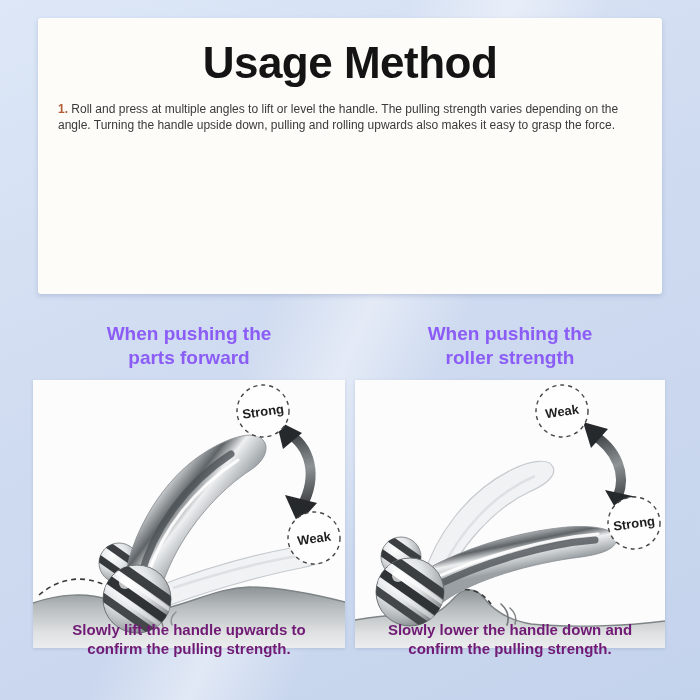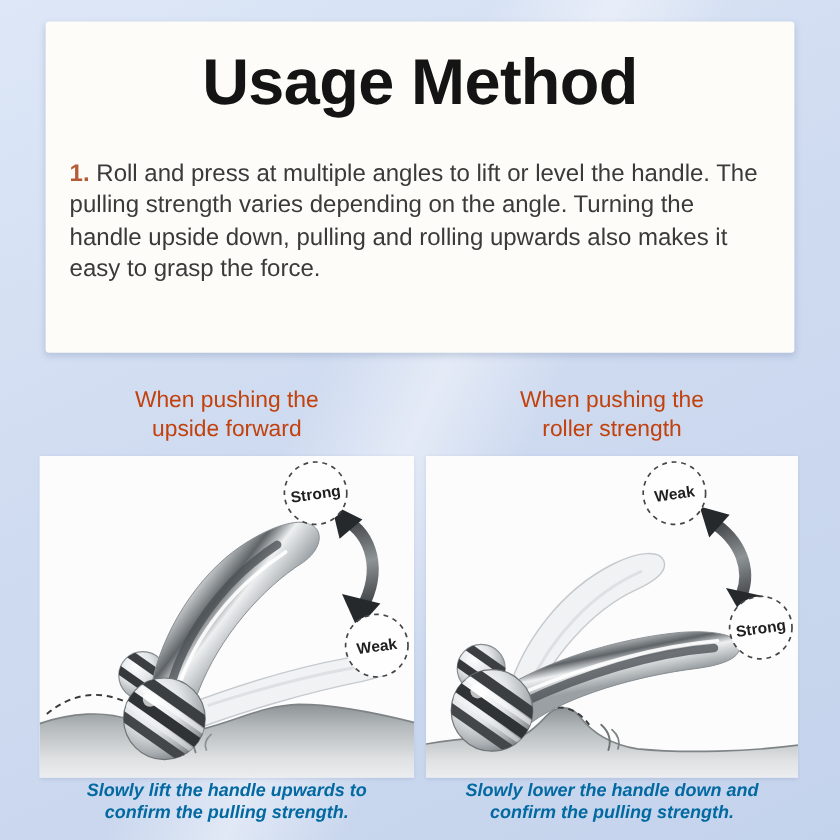--- a/index.html
+++ b/index.html
@@ -11,59 +11,59 @@
       linear-gradient(155deg,#dde7f7 0%,#cfdbf0 45%,#c4d3ec 100%);
   }
   .card{
     position:absolute;left:38px;top:18px;width:624px;height:276px;
     background:#fdfcf8;border-radius:3px;
     box-shadow:0 2px 5px rgba(100,120,160,0.28);
     box-sizing:border-box;padding:0 20px;
   }
   .title{
     margin:0;padding-top:20px;text-align:center;
-    font-size:54px;font-weight:800;letter-spacing:-0.5px;color:#141414;
-  }
-  .items{margin-top:32px;font-size:20px;line-height:1.32;color:#3a3a3a;}
+    font-size:44px;font-weight:800;letter-spacing:-0.5px;color:#141414;
+  }
+  .items{margin-top:14px;font-size:12px;line-height:1.32;color:#3a3a3a;}
   .item{margin:0 0 13px 0;}
   .num{color:#b35c35;font-weight:700;}
   .heading{
     position:absolute;top:322px;text-align:center;
-    font-size:19px;font-weight:400;line-height:1.25;color:#c2410c;
+    font-size:19px;font-weight:700;line-height:1.25;color:#8b5cf6;
   }
   .heading.left{left:33px;width:312px;}
   .heading.right{left:355px;width:310px;}
   .panel{
     position:absolute;top:380px;height:268px;background:#fcfcfc;
     box-shadow:0 1px 3px rgba(100,120,160,0.22);
   }
   .panel.left{left:33px;width:312px;}
   .panel.right{left:355px;width:310px;}
   .panel svg{display:block;width:100%;height:100%;}
   .caption{
-    position:absolute;top:649px;text-align:center;
-    font-size:15px;font-weight:700;line-height:1.28;color:#0369a1;font-style:italic;
+    position:absolute;top:620px;text-align:center;
+    font-size:15px;font-weight:700;line-height:1.28;color:#701a75;
   }
   .caption.left{left:33px;width:312px;}
   .caption.right{left:355px;width:310px;}
   .circle-label{font-size:13px;font-weight:600;fill:#1f1f1f;}
 </style>
 </head>
 <body>
 
 <div class="card">
   <h1 class="title">Usage Method</h1>
   <div class="items">
     <p class="item"><span class="num">1.</span> <span>Roll and press at multiple angles to lift or level the handle. The pulling strength varies depending on the angle. Turning the handle upside down, pulling and rolling upwards also makes it easy to grasp the force.</span></p>
   </div>
 </div>
 
 <div class="heading left">
   <span>When pushing the</span><br>
-  <span>upside forward</span>
+  <span>parts forward</span>
 </div>
 <div class="heading right">
   <span>When pushing the</span><br>
   <span>roller strength</span>
 </div>
 
 <div class="panel left">
   <svg viewBox="0 0 312 268" aria-hidden="true">
     <defs>
       <radialGradient id="ballL" cx="35%" cy="30%" r="78%">

